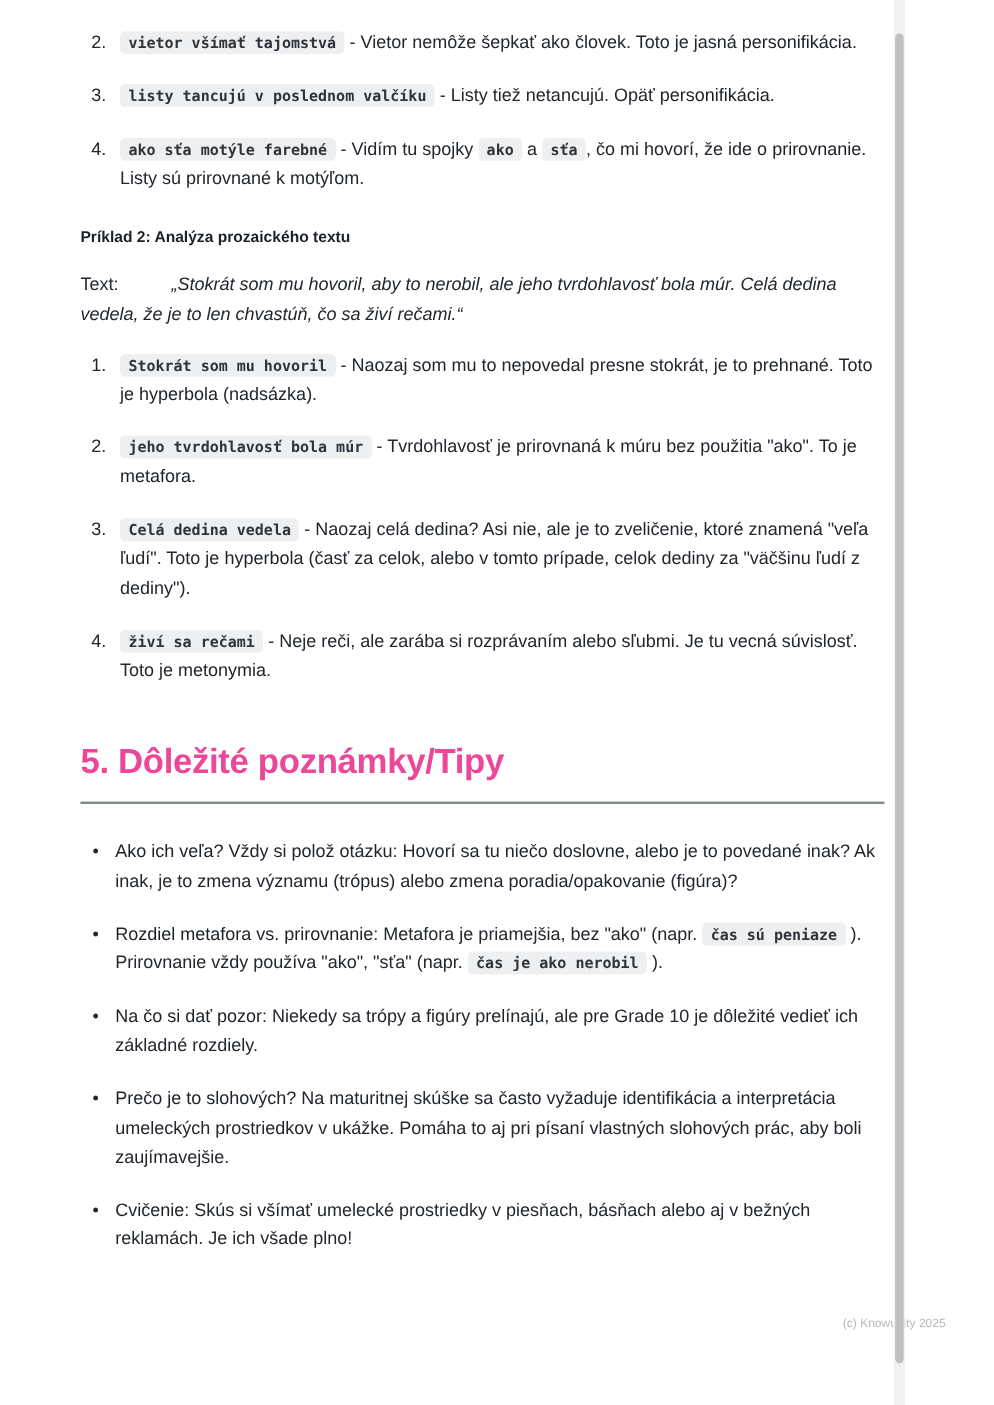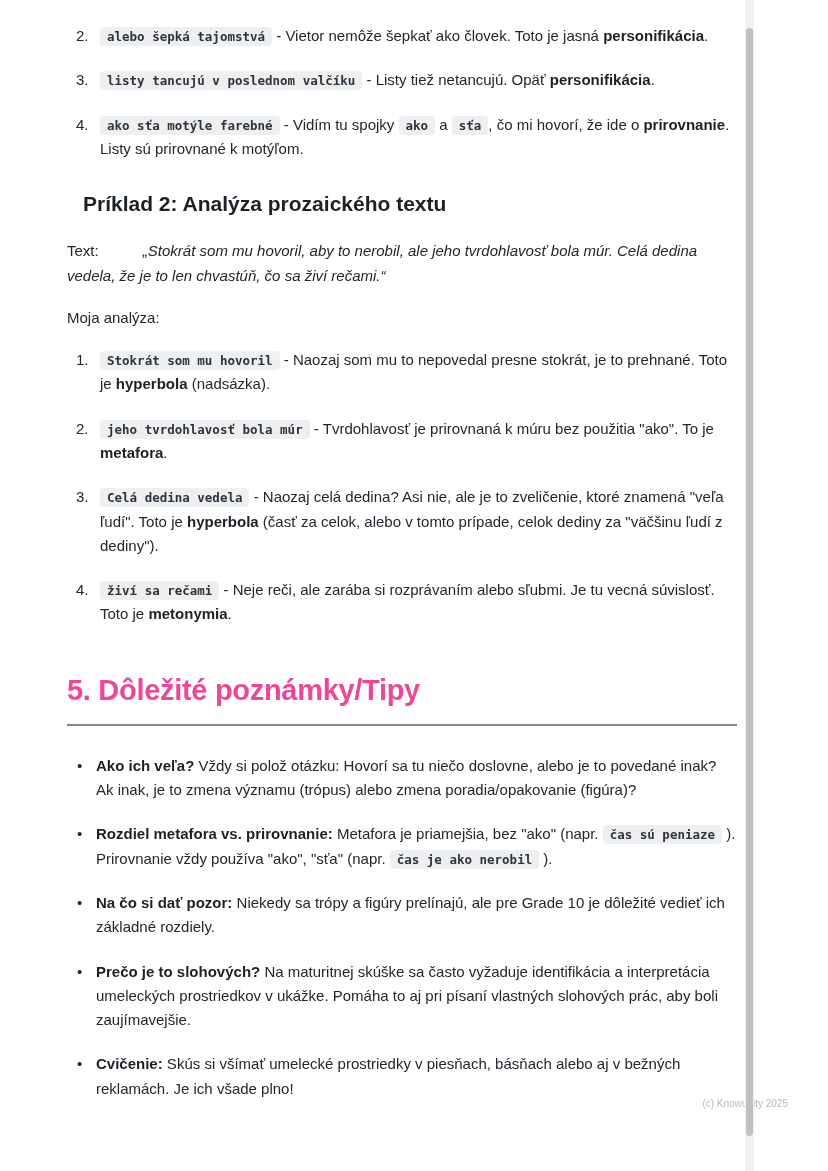--- a/index.html
+++ b/index.html
@@ -32,27 +32,27 @@
     font-family: "DejaVu Sans Mono", monospace;
     font-size: 12.5px;
     font-weight: 700;
     background: #edeff1;
     color: #2e343b;
     border-radius: 4px;
     padding: 2px 7px;
     box-decoration-break: clone;
     -webkit-box-decoration-break: clone;
   }
-  .bold { font-weight: 700; color: #1c2127; }
+  .bold { font-weight: 400; color: #1c2127; }
   .italic { font-style: italic; margin-left: 40px; }
   .h3 {
     font-weight: 700;
-    font-size: 21px;
+    font-size: 13px;
     color: #1c2127;
-    margin: 26px 16px 18px;
+    margin: 26px 0 18px;
   }
   .p { margin: 0 0 18px; }
   .h1 {
     font-size: 29px;
     font-weight: 700;
     letter-spacing: -0.3px;
     color: #ec4899;
     margin: 40px 0 10px;
   }
   .hr {
@@ -87,34 +87,33 @@
   }
 </style>
 </head>
 <body>
 
 <div class="page">
   <div class="doc">
       <div class="olist">
         <div class="li">
           <span class="marker">2.</span>
-          <span class="li-body"><span class="code-chip">alebo šepká tajomstvá</span><span> - Vietor nemôže šepkať ako človek. Toto je jasná </span><span class="bold">personifikácia</span><span>.</span></span>
+          <span class="li-body"><span class="code-chip">vietor všímať tajomstvá</span><span> - Vietor nemôže šepkať ako človek. Toto je jasná </span><span class="bold">personifikácia</span><span>.</span></span>
         </div>
         <div class="li">
           <span class="marker">3.</span>
           <span class="li-body"><span class="code-chip">listy tancujú v poslednom valčíku</span><span> - Listy tiež netancujú. Opäť </span><span class="bold">personifikácia</span><span>.</span></span>
         </div>
         <div class="li">
           <span class="marker">4.</span>
           <span class="li-body"><span class="code-chip">ako sťa motýle farebné</span><span> - Vidím tu spojky </span><span class="code-chip">ako</span><span> a </span><span class="code-chip">sťa</span><span>, čo mi hovorí, že ide o </span><span class="bold">prirovnanie</span><span>. Listy sú prirovnané k motýľom.</span></span>
         </div>
       </div>
       <div class="h3">Príklad 2: Analýza prozaického textu</div>
       <div class="p"><span>Text: </span><span class="italic">„Stokrát som mu hovoril, aby to nerobil, ale jeho tvrdohlavosť bola múr. Celá dedina vedela, že je to len chvastúň, čo sa živí rečami.“</span></div>
-      <div class="p"><span>Moja analýza:</span></div>
       <div class="olist">
         <div class="li">
           <span class="marker">1.</span>
           <span class="li-body"><span class="code-chip">Stokrát som mu hovoril</span><span> - Naozaj som mu to nepovedal presne stokrát, je to prehnané. Toto je </span><span class="bold">hyperbola</span><span> (nadsázka).</span></span>
         </div>
         <div class="li">
           <span class="marker">2.</span>
           <span class="li-body"><span class="code-chip">jeho tvrdohlavosť bola múr</span><span> - Tvrdohlavosť je prirovnaná k múru bez použitia "ako". To je </span><span class="bold">metafora</span><span>.</span></span>
         </div>
         <div class="li">

